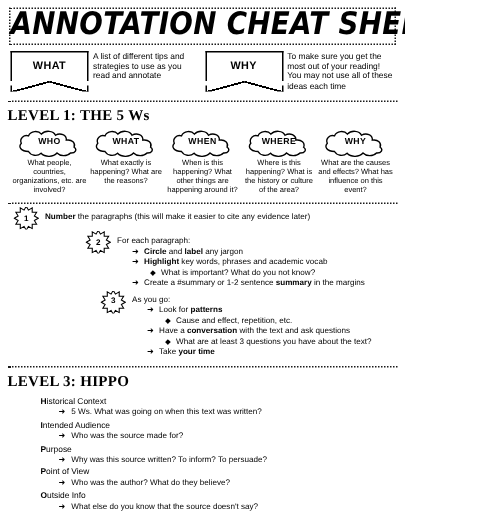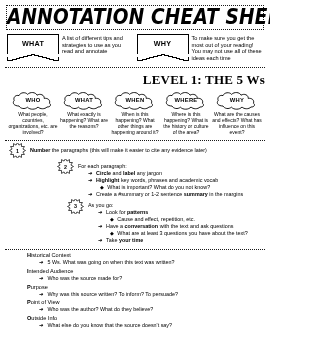--- a/index.html
+++ b/index.html
@@ -65,24 +65,24 @@
   }
   .flag .side-l, .flag .side-r {
     position: absolute; bottom: -7px; width: 1px; height: 4px; background: #000;
   }
   .flag .side-l { left: -1px; }
   .flag .side-r { right: -1px; }
   .banner-text { font-size: 5.6px; line-height: 6.6px; padding-top: 1px; }
 
   
   .level-head {
-    text-align: right;
+    text-align: left;
     font-family: "Liberation Serif", serif;
     font-weight: bold;
-    font-size: 13px;
+    font-size: 10px;
     letter-spacing: .2px;
     margin: 4px 0 3px 0;
   }
 
   
   .cloud-row { display: flex; justify-content: space-between; padding: 0 3px; }
   .cloud-col { width: 50px; text-align: center; }
   .cloud {
     position: relative;
     width: 44px; height: 19px;
@@ -268,20 +268,21 @@
           <div class="arrow-item sub">
             <span class="arrow-glyph">➜</span>
             <span><b></b><span>Take </span><b>your time</b><span></span></span>
           </div>
         </div>
       </div>
     </div>
 
   <div class="dotted" style="margin-top:5px"></div>
 
+  <div class="level-head">LEVEL 3: HIPPO</div>
   <div class="hippo" id="hippo">
       <div>
         <div class="hippo-term"><span class="cap">H</span><span>istorical Context</span></div>
         <div class="hippo-q">
           <span>➜</span>
           <span>5 Ws. What was going on when this text was written?</span>
         </div>
       </div>
       <div>
         <div class="hippo-term"><span class="cap">I</span><span>ntended Audience</span></div>

